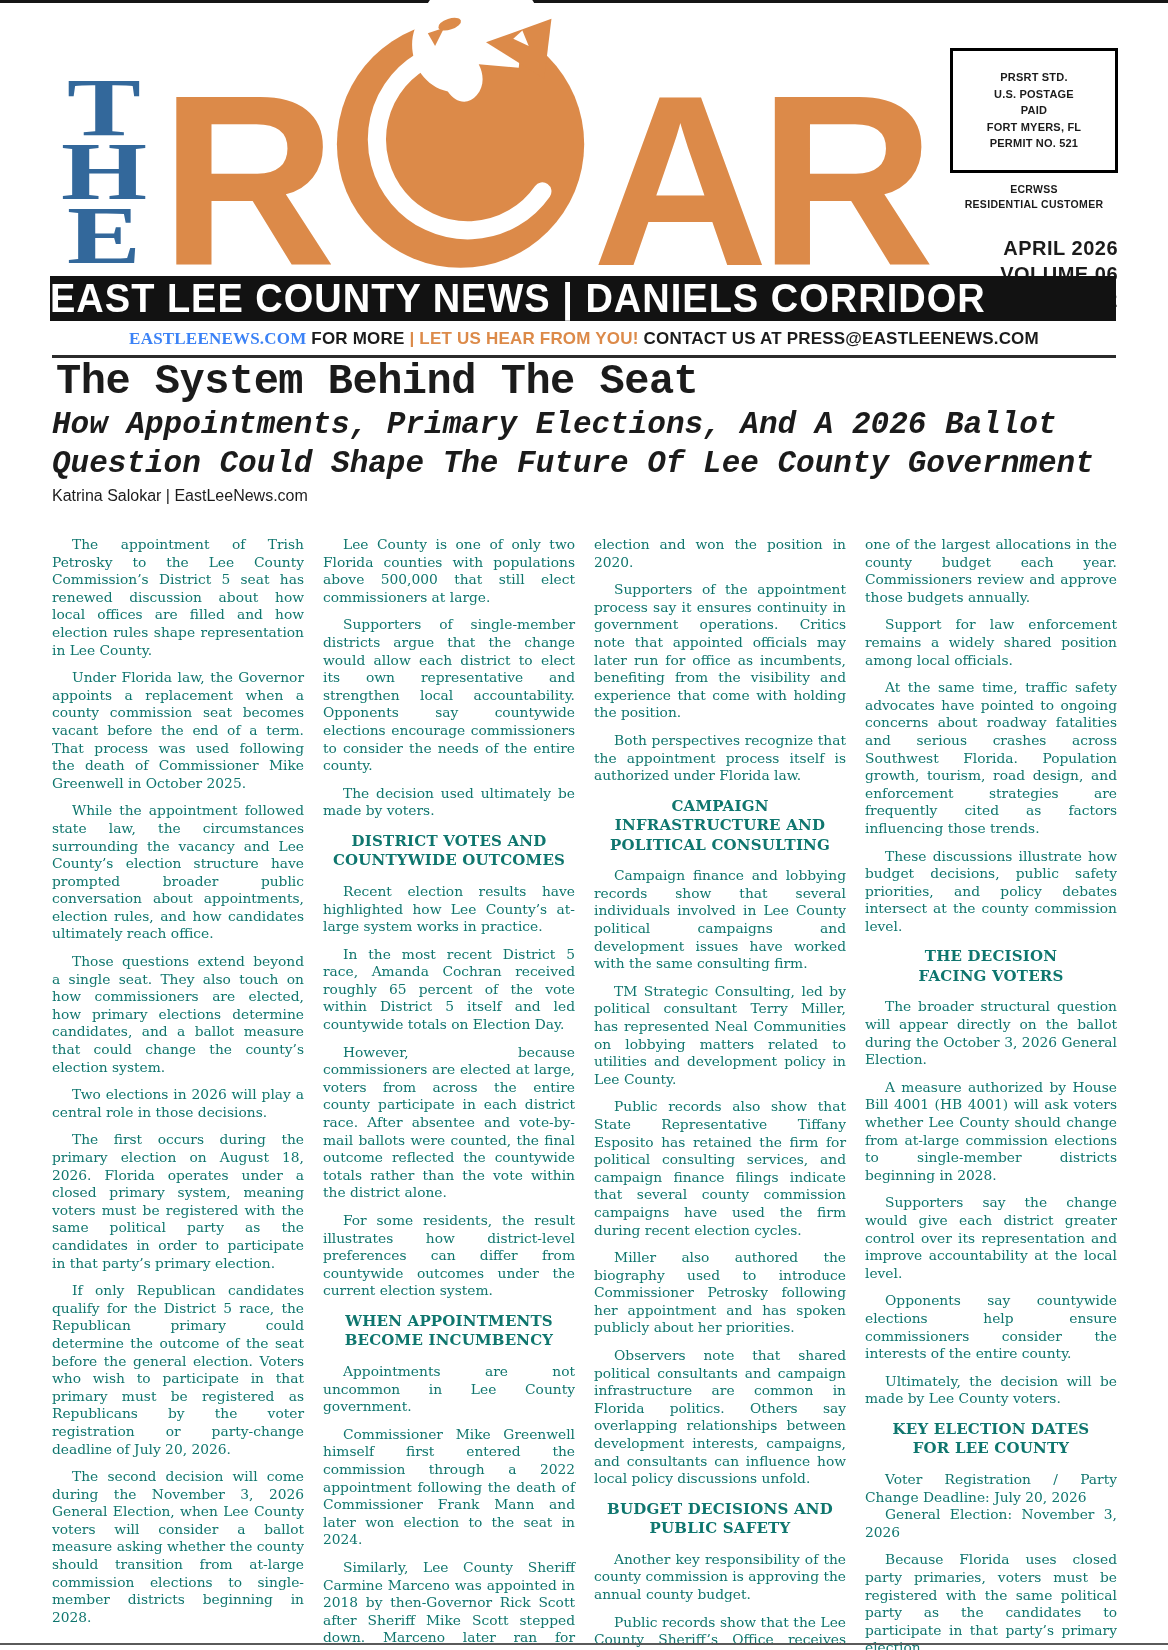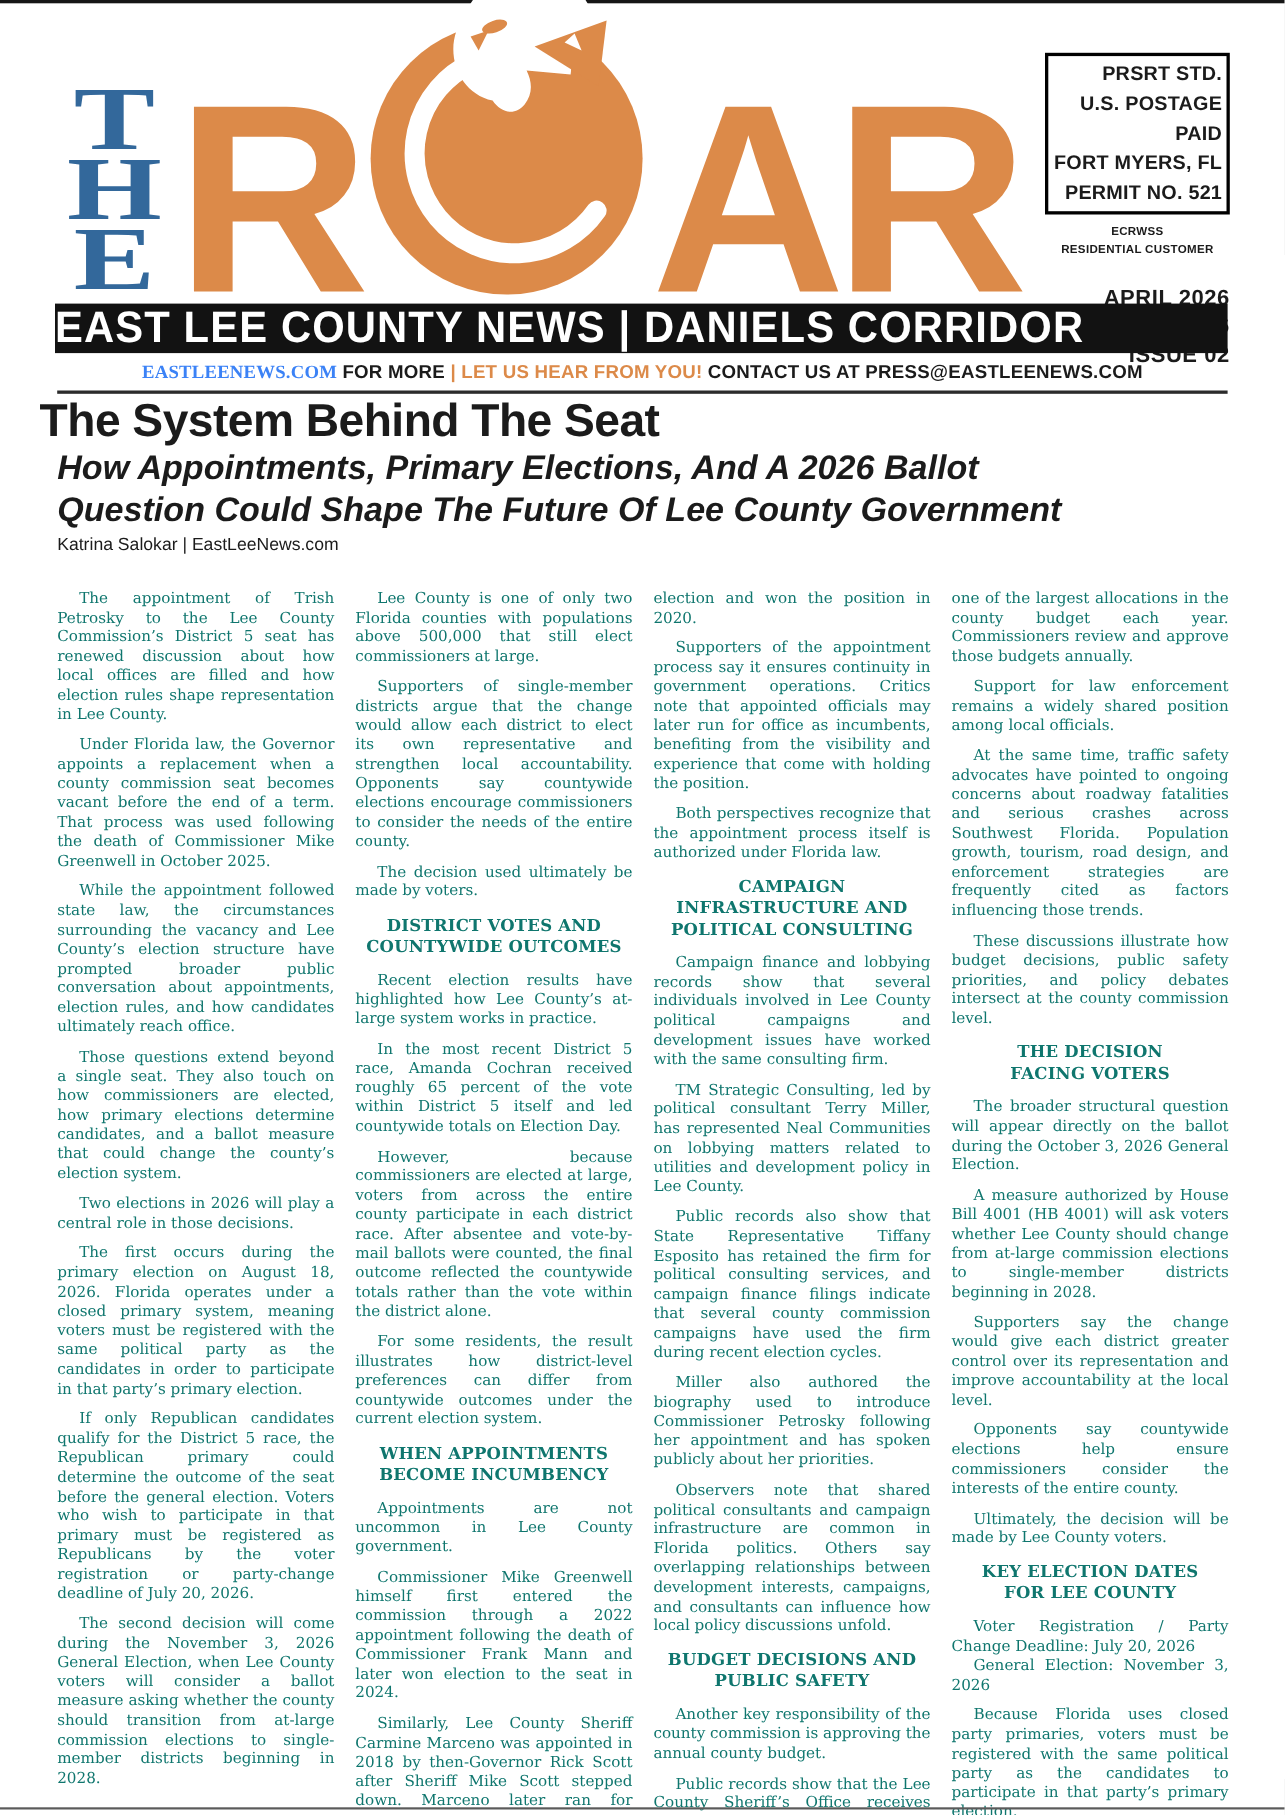--- a/index.html
+++ b/index.html
@@ -15,41 +15,41 @@
   .the{display:flex;flex-direction:column;justify-content:flex-end;width:112px;color:#33689B;
        font-family:"Liberation Serif",serif;font-weight:bold;font-size:82px;line-height:.78;
        text-align:center;padding-bottom:2px;}
   .the span{display:block;transform:scaleX(1.35);}
   .roar{display:flex;align-items:flex-end;color:#DC8A49;font-family:"Liberation Sans",sans-serif;
         font-weight:bold;font-size:244px;line-height:.73;letter-spacing:-10px;}
   .roar .ltr{display:block;}
   .o-graphic{width:300px;height:300px;margin:0 -14px -6px -20px;display:block;}
 
   .mast-right{position:absolute;right:50px;top:48px;width:168px;text-align:center;}
-  .postage-box{border:3px solid #000;padding:3px 4px;font-weight:bold;font-size:18px;line-height:1.5;
-               letter-spacing:.2px;text-align:right;}
+  .postage-box{border:3px solid #000;padding:18px 4px;font-weight:bold;font-size:11px;line-height:1.5;
+               letter-spacing:.2px;}
   .ecrwss{margin-top:9px;font-weight:bold;font-size:10.5px;line-height:1.5;letter-spacing:.3px;}
   .issue-block{margin-top:22px;text-align:right;font-weight:bold;font-size:20px;line-height:1.3;
                letter-spacing:.5px;}
 
   
   .banner{position:absolute;left:50px;right:52px;top:276px;height:45px;background:#121212;color:#fff;
           display:flex;align-items:center;justify-content:flex-start;font-weight:bold;font-size:38px;
           letter-spacing:1px;white-space:nowrap;}
   .banner span{transform:scaleY(1.05);}
   .contact{position:absolute;left:52px;right:52px;top:329px;text-align:center;font-weight:bold;
            font-size:17px;letter-spacing:.2px;white-space:nowrap;}
   .contact .site{color:#3b82f6;font-family:Liberation Serif, serif;}
   .contact .cta{color:#DC8A49;}
   .rule-mid{position:absolute;left:52px;right:52px;top:355px;height:3px;background:#2b2b2b;}
 
   
-  .headline{position:absolute;left:36px;top:360px;margin:0;font-family:Liberation Sans, sans-serif;
+  .headline{position:absolute;left:56px;top:360px;margin:0;font-family:Liberation Mono, monospace;
             font-weight:bold;font-size:42px;line-height:1.05;letter-spacing:-.5px;}
-  .subhead{position:absolute;left:52px;top:405px;margin:0;font-family:Liberation Sans, sans-serif;
+  .subhead{position:absolute;left:52px;top:405px;margin:0;font-family:Liberation Mono, monospace;
            font-weight:bold;font-style:italic;font-size:31px;line-height:1.26;white-space:pre-line;}
   .byline{position:absolute;left:52px;top:487px;font-weight:normal;font-size:16px;}
 
   
   .article{position:absolute;left:52px;right:51px;top:536px;height:1122px;overflow:hidden;
            column-count:4;column-gap:19px;column-fill:auto;
            font-family:"DejaVu Serif",serif;font-size:13.8px;line-height:17.6px;
            text-align:justify;hyphens:auto;-webkit-hyphens:auto;color:#0f766e;}
   .article p{margin:10px 0 0 0;text-indent:20px;}
   .article p.tight{margin-top:0;}

